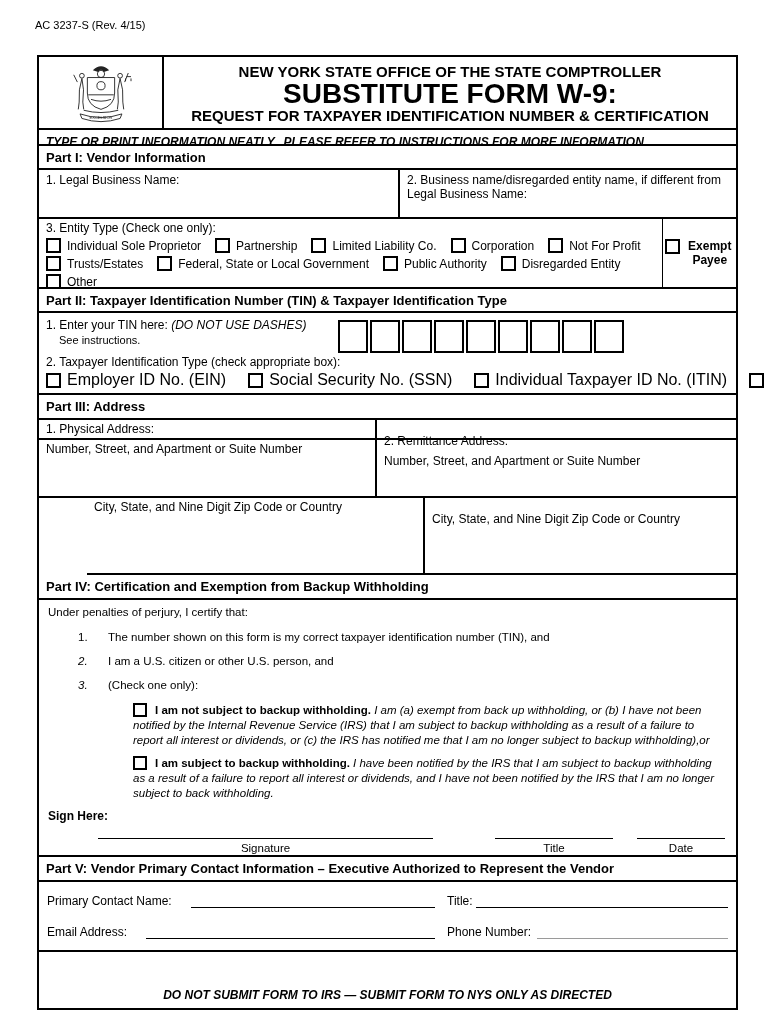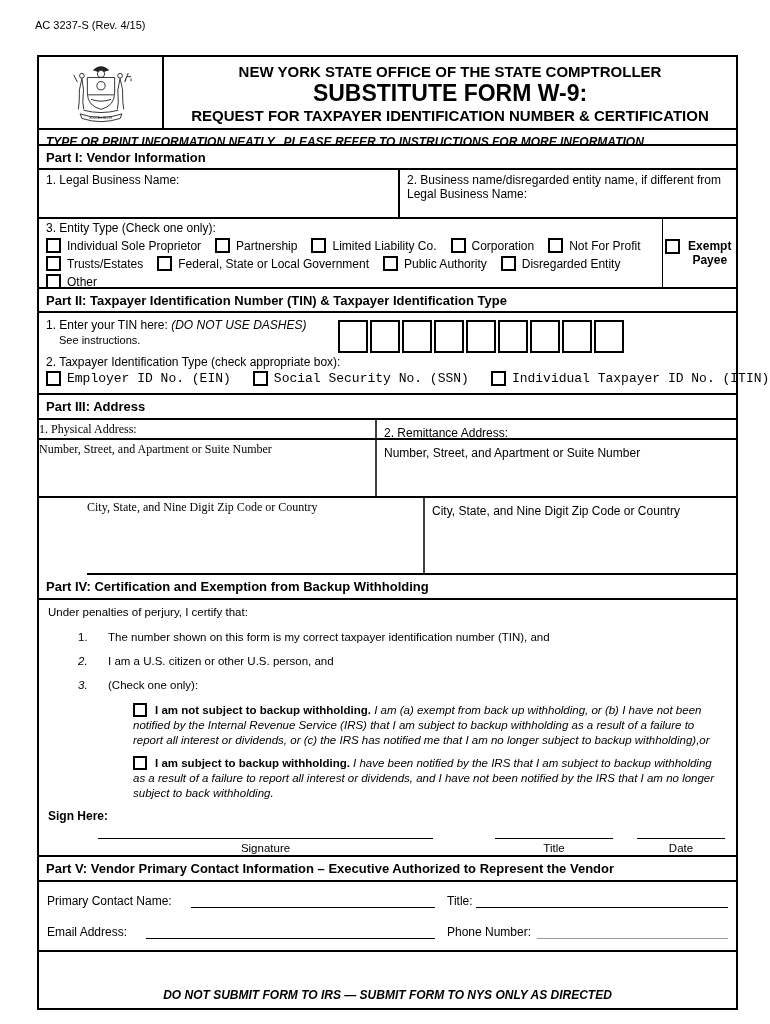--- a/index.html
+++ b/index.html
@@ -14,21 +14,21 @@
     border: 2px solid #000; background: #fff;
   }
   .row { border-bottom: 2px solid #000; }
   .row:last-child { border-bottom: none; margin-top: 30px; }
 
   
   .row-header { display: flex; height: 73px; }
   .logo-cell { width: 125px; border-right: 2px solid #000; display: flex; align-items: center; justify-content: center; }
   .title-cell { flex: 1; text-align: center; padding-top: 5px; }
   .title-agency { font-size: 15px; font-weight: bold; line-height: 19px; }
-  .title-main   { font-size: 23px; font-weight: bold; line-height: 25px; }
+  .title-main   { font-size: 28px; font-weight: bold; line-height: 25px; }
   .title-sub    { font-size: 15px; font-weight: bold; line-height: 20px; }
 
   .row-instruction { height: 16px; font-weight: bold; font-style: italic; font-size: 12px; padding: 5px 7px; white-space: pre; }
 
   .part-header { height: 24px; font-weight: bold; font-size: 13px; padding: 4px 7px; }
   .part-header.h25 { height: 25px; }
 
   .lbl { font-size: 12px; }
 
   
@@ -47,26 +47,26 @@
   .exempt-label { font-weight: bold; font-size: 12px; width: 48px; text-align: center; line-height: 14px; }
 
   
   .row-p2 { height: 82px; padding: 5px 7px; position: relative; font-size: 12px; }
   .tin-em { font-style: italic; }
   .tin-sub { font-size: 11px; margin-left: 13px; margin-top: 2px; }
   .tin-boxes { position: absolute; left: 299px; top: 7px; display: flex; gap: 2px; }
   .tin-box { width: 30px; height: 33px; border: 2px solid #000; background: #fff; }
   .idtype-label { margin-top: 9px; }
   .idtype-row { margin-top: 2px; display: flex; align-items: center; }
-  .idtype-row .opt { margin-right: 22px; font-size: 13px; font-family: Liberation Mono, monospace; }
+  .idtype-row .opt { margin-right: 22px; font-size: 16px; }
 
   
   .split { display: flex; }
-  .addr-left { width: 338px; border-right: 2px solid #404040; padding: 2px 0; font-family: Liberation Serif, serif; }
-  .addr-right { flex: 1; padding: 6px 7px; }
+  .addr-left { width: 338px; border-right: 2px solid #000000; padding: 2px 7px; }
+  .addr-right { flex: 1; padding: 14px 7px; }
   .row-addr-hdr { height: 20px; }
   .row-street { height: 58px; }
   .row-city { height: 77px; margin-left: 48px; }
 
   
   .cert { height: 257px; padding: 6px 9px; font-size: 11.5px; overflow: hidden; }
   .perjury { margin-bottom: 13px; }
   .cert-item { display: flex; margin-bottom: 12px; }
   .cert-item .num { width: 30px; text-align: left; margin-left: 30px; flex: 0 0 auto; }
   .cert-item.italic-num .num { font-style: italic; }

